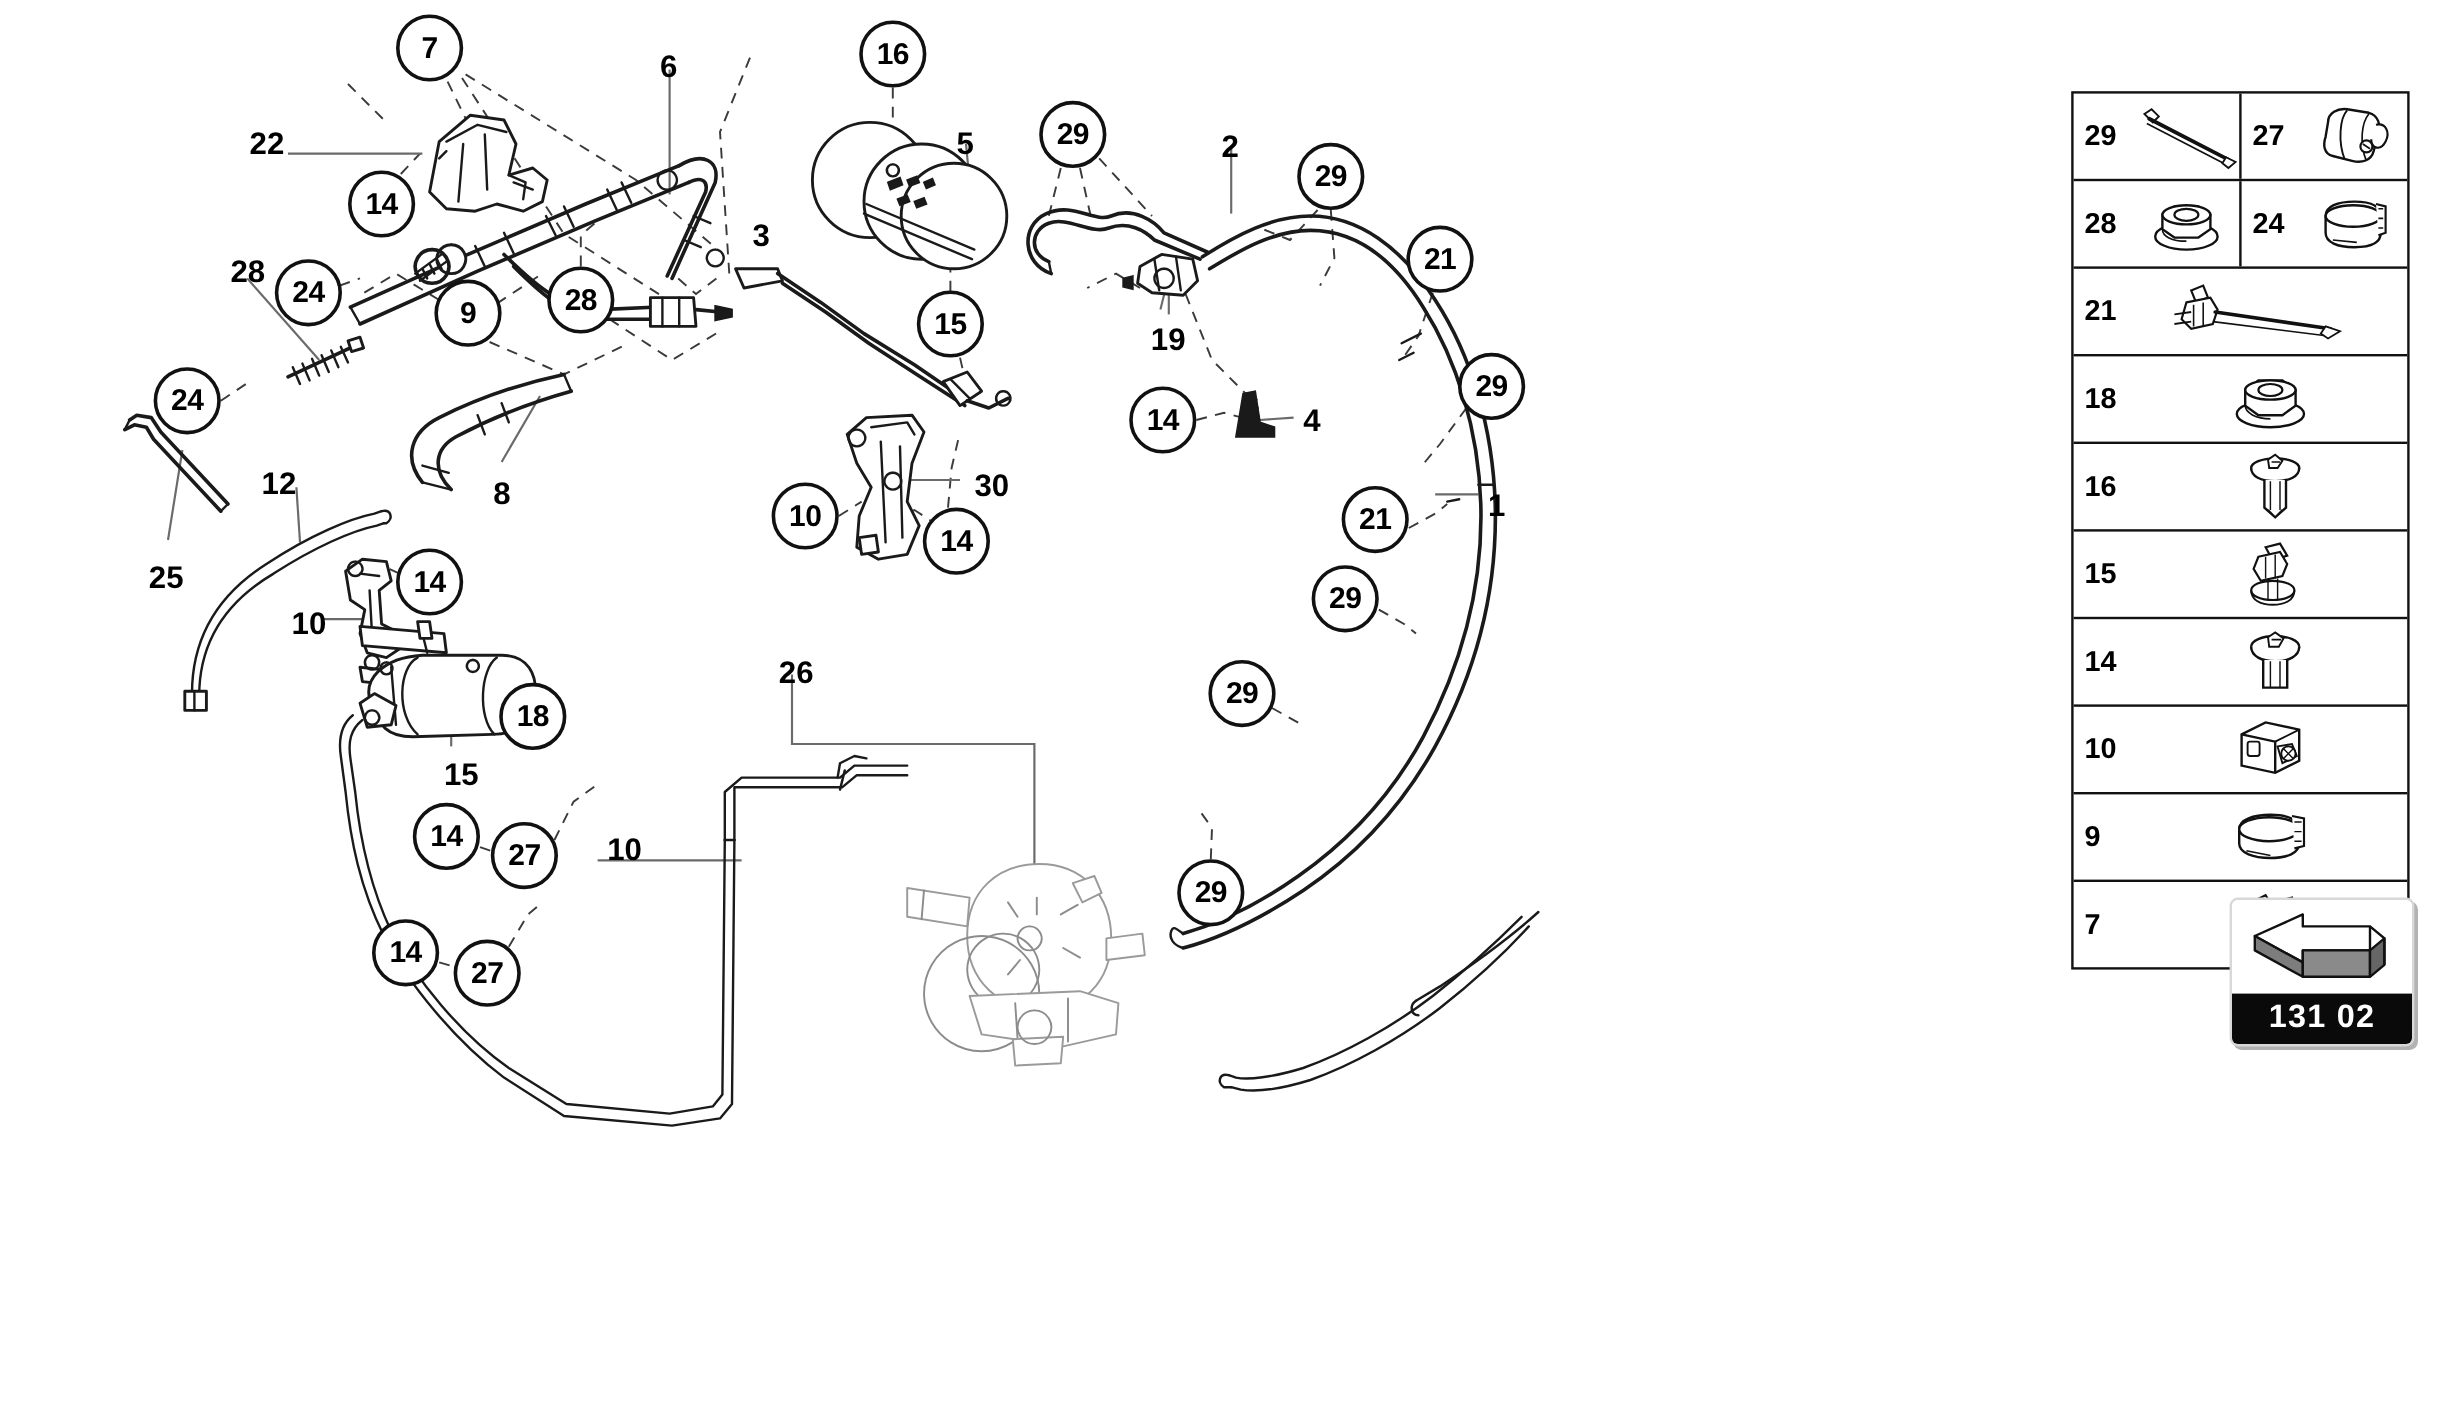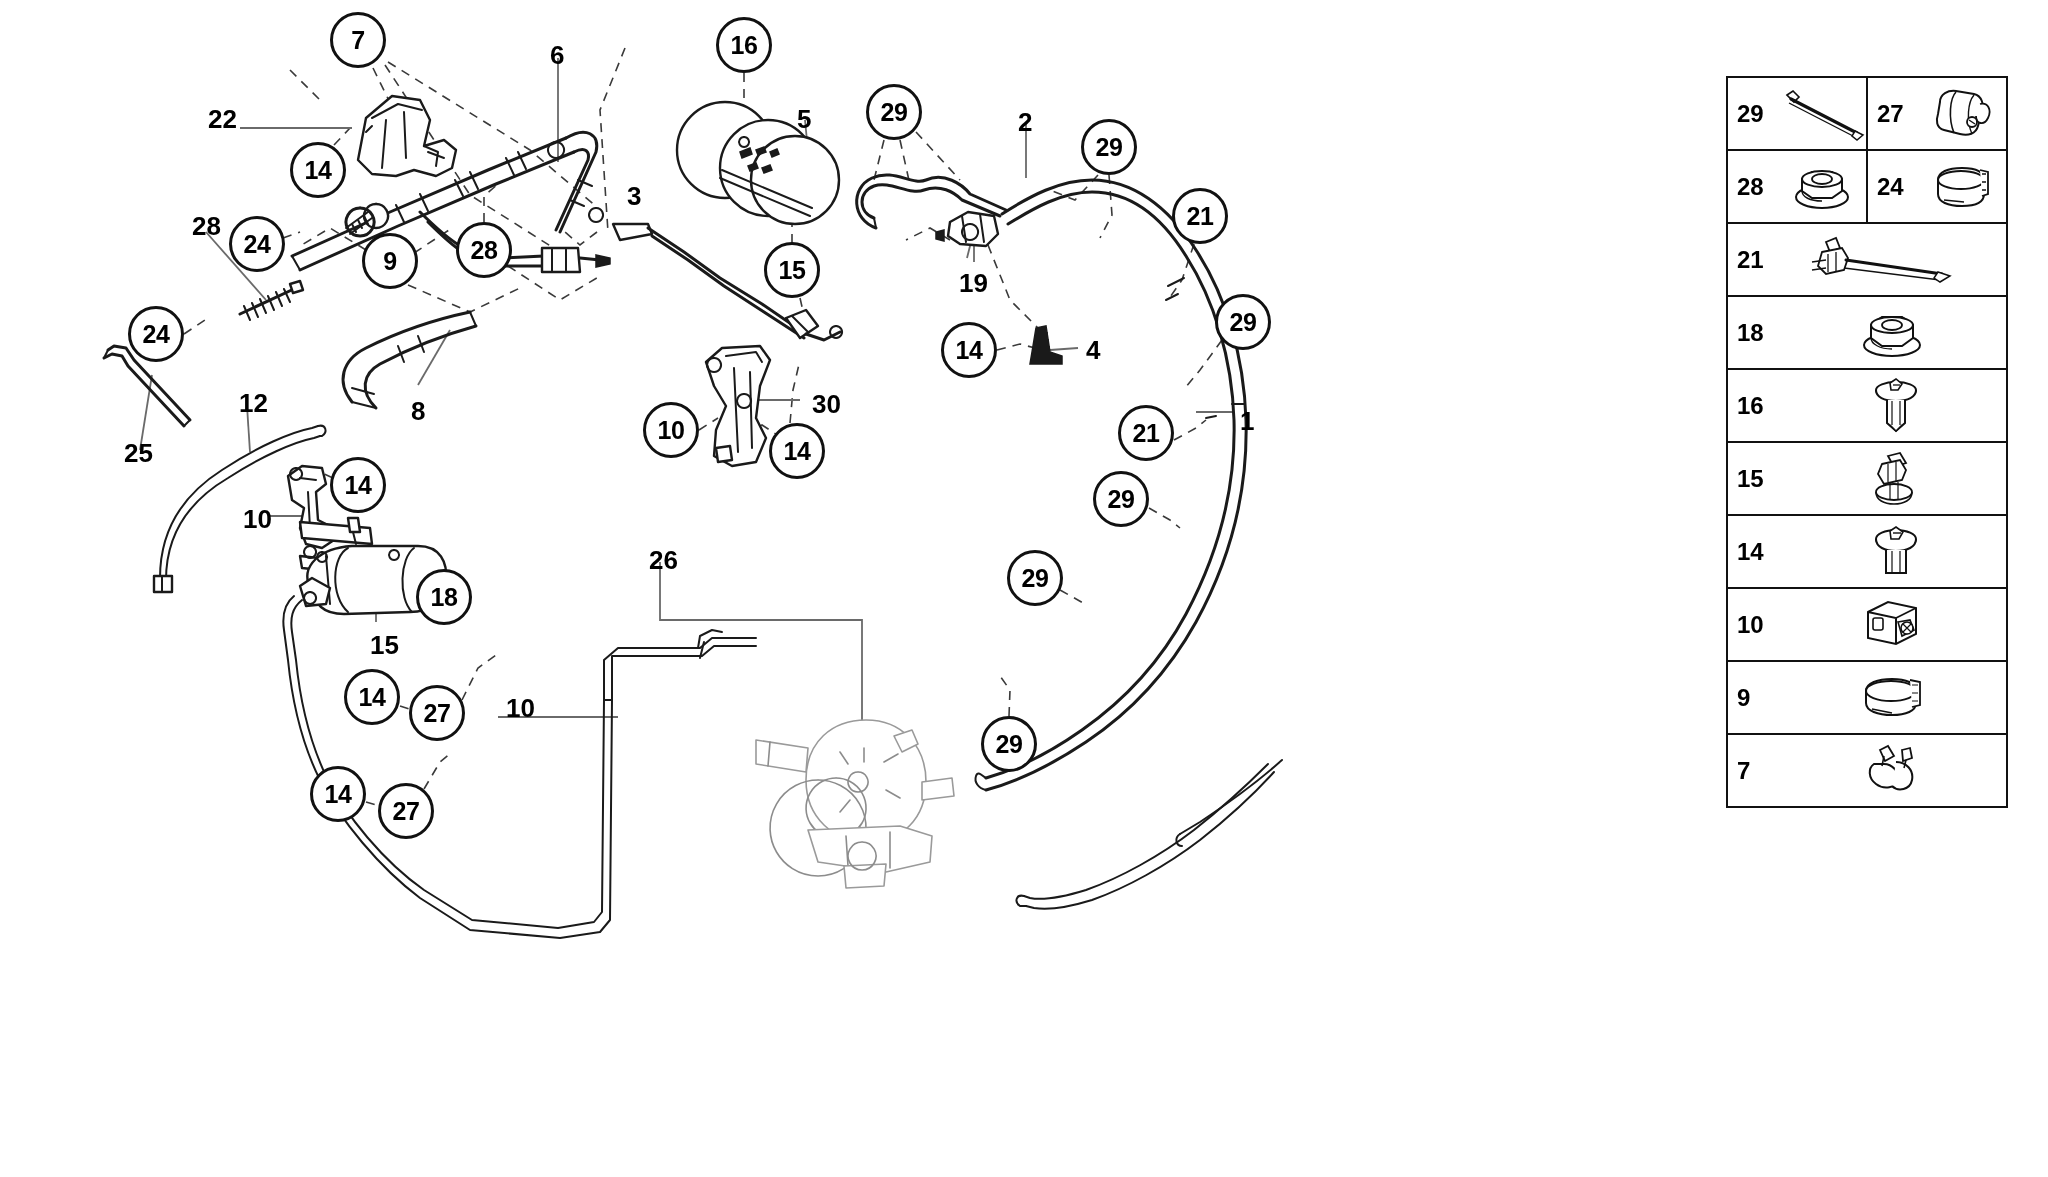--- a/index.html
+++ b/index.html
@@ -507,24 +507,24 @@
   <div>
     <div class="numlabel" style="left:208px;top:106px">22</div>
     <div class="numlabel" style="left:550px;top:42px">6</div>
     <div class="numlabel" style="left:797px;top:106px">5</div>
     <div class="numlabel" style="left:1018px;top:109px">2</div>
     <div class="numlabel" style="left:192px;top:213px">28</div>
     <div class="numlabel" style="left:627px;top:183px">3</div>
     <div class="numlabel" style="left:959px;top:270px">19</div>
     <div class="numlabel" style="left:1086px;top:337px">4</div>
     <div class="numlabel" style="left:1240px;top:408px">1</div>
-    <div class="numlabel" style="left:239px;top:390px">12</div>
+    <div class="numlabel" style="left:218px;top:390px">12</div>
     <div class="numlabel" style="left:411px;top:398px">8</div>
     <div class="numlabel" style="left:812px;top:391px">30</div>
-    <div class="numlabel" style="left:124px;top:440px">25</div>
+    <div class="numlabel" style="left:124px;top:468px">25</div>
     <div class="numlabel" style="left:243px;top:506px">10</div>
     <div class="numlabel" style="left:370px;top:632px">15</div>
     <div class="numlabel" style="left:649px;top:547px">26</div>
     <div class="numlabel" style="left:506px;top:695px">10</div>
   </div>
 
   <div id="legend">
 
     <div class="lg-row">
       <div class="lg-cell">
@@ -718,14 +718,26 @@
               <path d="M44 8 l8 -2 l2 10 l-9 3 Z" fill="#fff" stroke="#111" stroke-width="1.8"></path>
               <path d="M48 18 L46 26" stroke="#111" stroke-width="1.6"></path>
             </g>
           </svg>
         </div>
       </div>
     </div>
 
   </div>
 
+  <div id="badge">
+    <div id="badge-art">
+      <svg width="128" height="66" viewBox="0 0 128 66">
+        <path d="M8 24 L48 6 L48 16 L104 16 L104 36 L48 36 L48 46 Z" fill="#ffffff" stroke="#111" stroke-width="2" stroke-linejoin="round"></path>
+        <path d="M8 24 L8 36 L48 58 L48 46 Z" fill="#7d7d7d" stroke="#111" stroke-width="2" stroke-linejoin="round"></path>
+        <path d="M48 46 L48 58 L104 58 L104 36 L48 36 Z" fill="#8a8a8a" stroke="#111" stroke-width="2" stroke-linejoin="round"></path>
+        <path d="M104 36 L104 58 L116 48 L116 26 L104 36 Z" fill="#666" stroke="#111" stroke-width="2" stroke-linejoin="round"></path>
+        <path d="M104 16 L116 26 L116 48" fill="none" stroke="#111" stroke-width="2"></path>
+      </svg>
+    </div>
+    <div id="badge-label">131 02</div>
+  </div>
 
 </div>
 
 </body></html>

